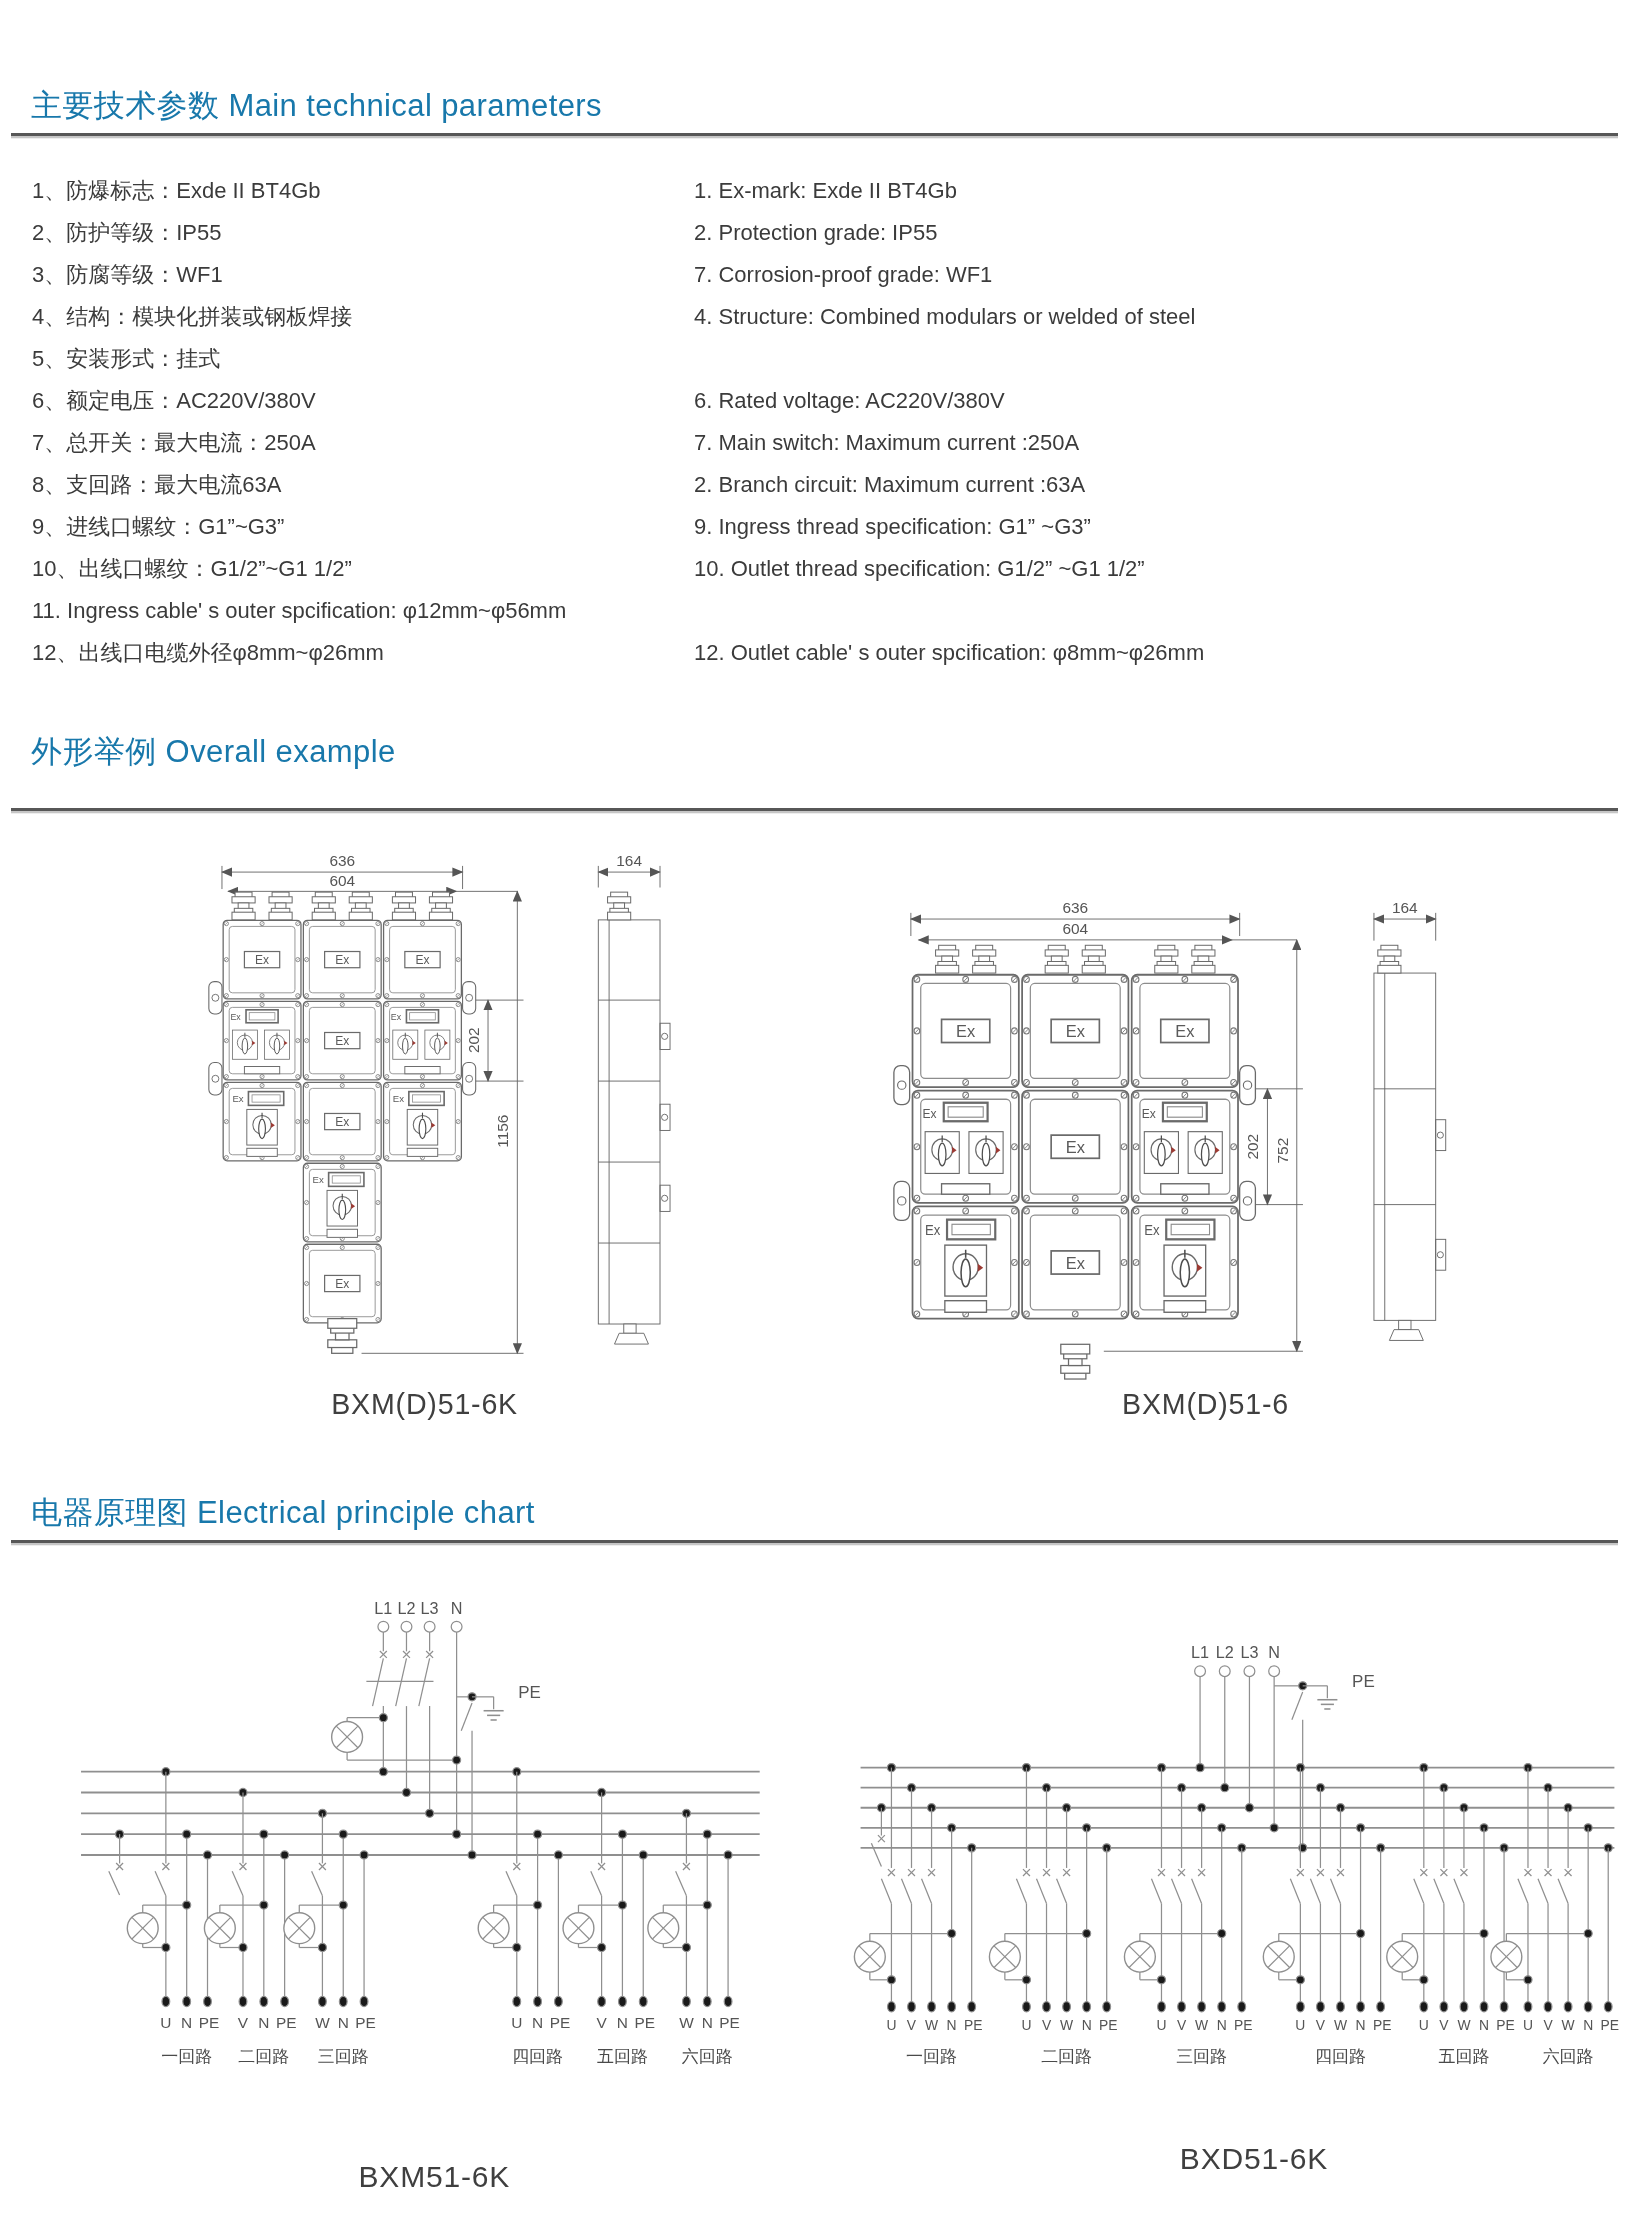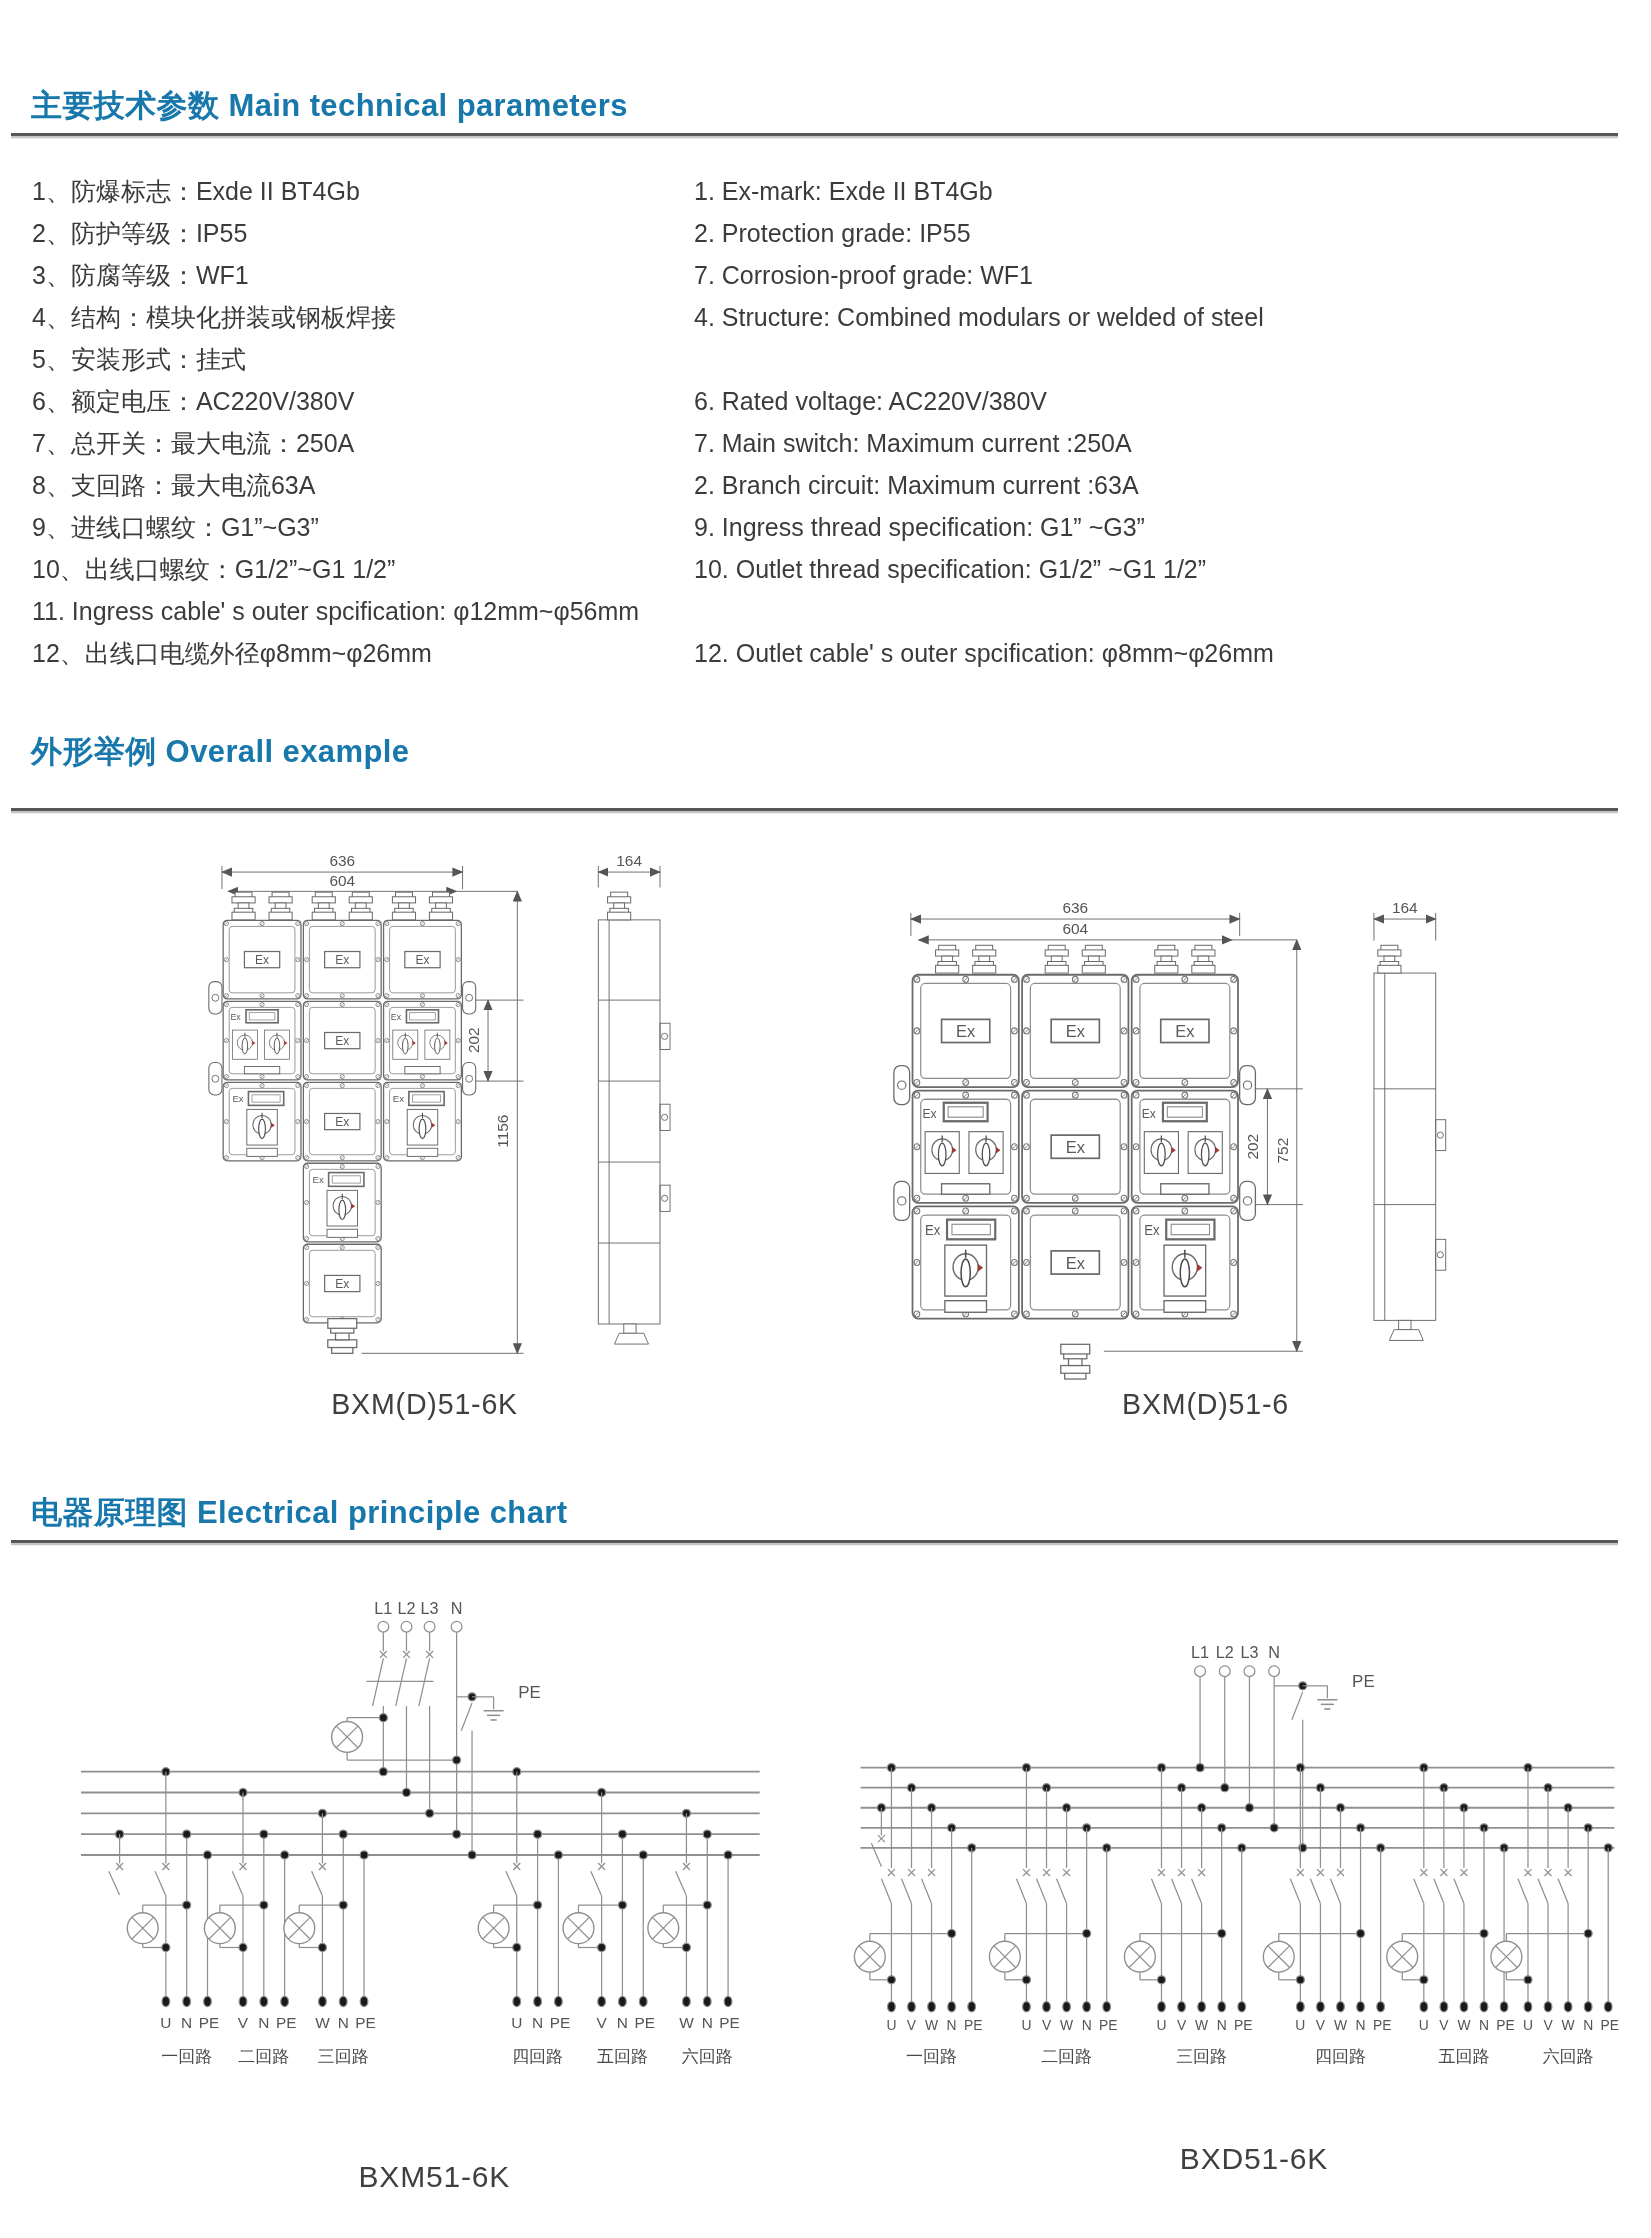--- a/index.html
+++ b/index.html
@@ -1,21 +1,21 @@
 <!DOCTYPE html>
 <html style="font-size:12.4px"><head>
 <meta charset="utf-8">
 <style>
   html,body{margin:0;padding:0;background:#fff;}
   body{width:1652px;height:2239px;position:relative;font-family:"Liberation Sans",sans-serif;color:#3b3b3b;}
   .abs{position:absolute;}
-  .sec-title{position:absolute;left:31px;font-size:31px;font-weight:bold;color:#1878ab;letter-spacing:0.4px;white-space:nowrap;}
+  .sec-title{position:absolute;left:31px;font-size:31px;font-weight:normal;color:#1878ab;letter-spacing:0.4px;white-space:nowrap;}
   .rule{position:absolute;left:10.8px;width:1607px;height:3.1px;background:#575757;box-shadow:0 2.3px 0 #c6c6c6;}
   .params{position:absolute;left:32px;top:170px;width:1590px;}
-  .prow{display:flex;height:42px;line-height:42px;font-size:25px;}
+  .prow{display:flex;height:42px;line-height:42px;font-size:22px;}
   .prow .zh{width:662px;flex:none;white-space:nowrap;}
   .prow .en{flex:1;white-space:nowrap;}
   .cap{position:absolute;font-size:28.6px;color:#3f3f3f;text-align:right;letter-spacing:0.8px;white-space:nowrap;}
   svg text{font-family:"Liberation Sans",sans-serif;}
 </style>
 </head>
 <body>
 
 <svg width="0" height="0" style="position:absolute" aria-hidden="true">
   <defs>

